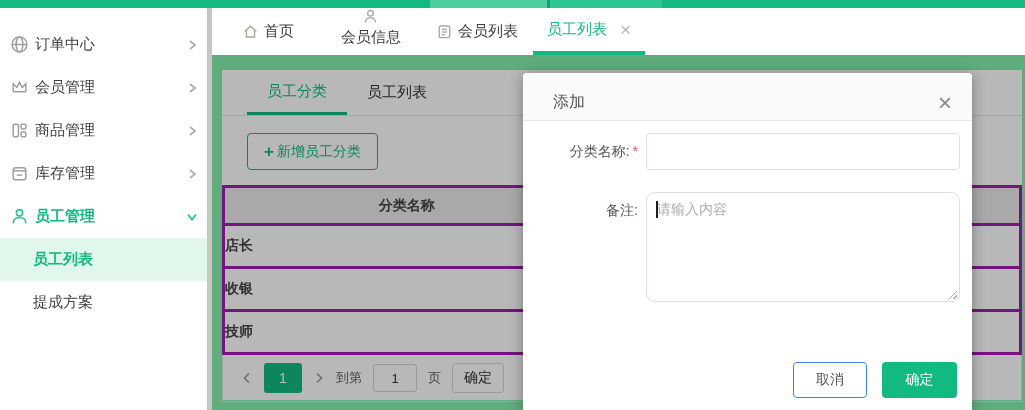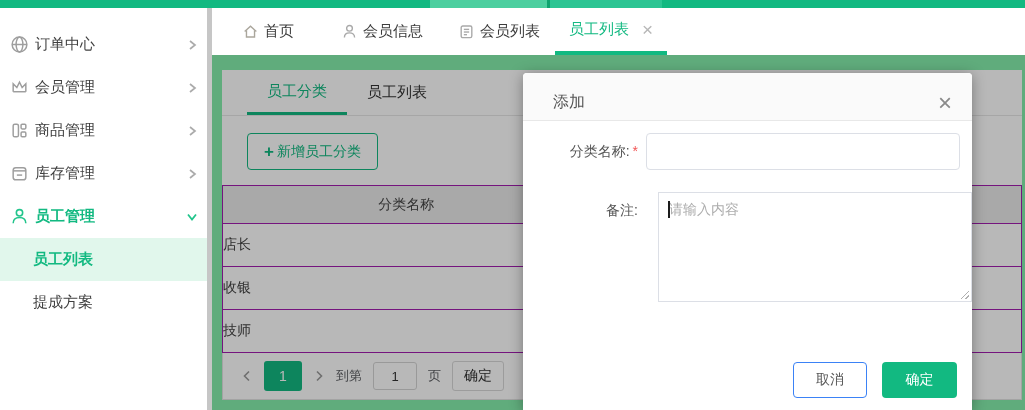--- a/index.html
+++ b/index.html
@@ -25,62 +25,62 @@
   .sb-item .sb-chev{position:absolute; right:14px; top:50%; transform:translateY(-50%); display:flex;}
   .sb-item.green{color:var(--green); font-weight:bold;}
   .sb-item.sub{padding-left:33px;}
   .sb-item.active{background:var(--active-item-bg); color:var(--green); font-weight:bold;}
   .sb-item.noicon{padding-left:10px;}
 
   
   .navbar{position:absolute; left:212px; top:8px; width:813px; height:47px; background:#fff; display:flex; align-items:stretch; padding-left:30px;}
   .nav-tab{display:flex; align-items:center; gap:3px; font-size:15px; color:#3c3c3c; cursor:pointer;}
   .nav-tab .nt-icon{display:flex; margin-right:2px;}
-  .nav-tab.t2{margin-left:47px;} .nav-tab.t3{margin-left:35px;}
+  .nav-tab.t2{margin-left:47px;flex-direction:column;} .nav-tab.t3{margin-left:35px;}
   .nav-tab.active{margin-left:15px; padding:0 14px; color:var(--green); border-bottom:4px solid var(--green);}
   .nav-close{color:#b7b7b7; font-size:19px; margin-left:10px; line-height:1; cursor:pointer;}
 
   
   .content{position:absolute; left:212px; top:55px; width:813px; height:355px; background:#86efac;}
   .card{position:absolute; left:10px; top:15px; width:800px; height:330px; background:#fff;}
   .card-tabs{height:46px; border-bottom:1px solid #e6e6e6; display:flex; align-items:stretch; padding-left:25px;}
   .card-tab{display:flex; align-items:center; padding:0 20px; font-size:15px; color:#333; cursor:pointer;}
   .card-tab.active{color:var(--green); border-bottom:3px solid var(--green);}
   .card-tab.second{margin-left:0;}
   .add-btn{margin:17px 0 0 25px; height:37px; padding:0 16px; background:#fff; border:1px solid var(--green); border-radius:4px; color:var(--green); font-size:14px; display:inline-flex; align-items:center; gap:3px; cursor:pointer;}
   .add-btn .plus{font-size:17px; font-weight:bold; line-height:1;}
 
   .emp-table{margin-top:15px; width:100%; border-collapse:collapse; table-layout:fixed;}
-  .emp-table th, .emp-table td{border:1px solid #a21caf; font-weight:normal;}
+  .emp-table th, .emp-table td{border:3px solid #a21caf; font-weight:bold;}
   .emp-table th{height:38px; background:#eaeaea; color:#444; font-size:14px;}
   .emp-table td{height:43px; color:#444; font-size:14px;}
   .col1{width:46%;}
 
   .pagination{height:47px; border:1px solid #e2e2e2; border-top:none; display:flex; align-items:center; padding-left:18px; gap:11px;}
   .pg-chev{display:flex; cursor:pointer;}
   .pg-current{width:38px; height:30px; background:var(--green); color:#fff; border-radius:3px; display:flex; align-items:center; justify-content:center; font-size:14px; cursor:pointer;}
   .pg-text{color:#606266; font-size:13px;}
   .pg-input{width:44px; height:28px; border:1px solid #d5d5d5; border-radius:3px; text-align:center; font-size:13px; color:#333; outline:none;}
   .pg-confirm{width:52px; height:30px; background:#fff; border:1px solid #d9d9d9; border-radius:3px; font-size:14px; color:#333; display:flex; align-items:center; justify-content:center; cursor:pointer;}
 
   
   .mask{position:absolute; left:0; top:0; width:813px; height:355px; background:rgba(0,0,0,0.28); z-index:10;}
   .modal{position:absolute; left:311px; top:18px; width:449px; height:337px; background:#fff; border-radius:4px 4px 0 0; box-shadow:0 2px 14px rgba(0,0,0,0.35); z-index:20;}
   .modal-header{height:48px; background:#fafafa; border-bottom:1px solid #e8e8e8; border-radius:4px 4px 0 0; display:flex; align-items:center; padding:12px 20px 0 30px;}
   .modal-title{font-size:16px; color:#555;}
   .modal-close{margin-left:auto; font-size:24px; color:#8a8a8a; line-height:1; cursor:pointer;}
   .modal-row{display:flex; align-items:center;}
   .modal-row.r1{margin-top:12px;}
-  .modal-row.r2{margin-top:22px; align-items:flex-start;gap:12px;}
+  .modal-row.r2{margin-top:22px; align-items:flex-start;}
   .m-label{width:123px; padding-right:8px; text-align:right; font-size:14px; color:#555; flex:0 0 auto;}
   .modal-row.r2 .m-label{padding-top:10px;}
   .m-star{color:var(--required-red); margin-left:3px;}
   .m-input{width:314px; height:37px; border:1px solid #dcdfe6; border-radius:4px; padding:0 10px; font-size:14px; color:#333; outline:none;}
   .m-textarea-wrap{position:relative; width:314px; height:110px;}
-  .m-textarea{width:314px; height:110px; border:1px solid #dcdfe6; border-radius:0; padding:8px 10px; font-size:14px; color:#333; resize:none; outline:none; font-family:"Liberation Sans","DejaVu Sans",sans-serif;}
+  .m-textarea{width:314px; height:110px; border:1px solid #dcdfe6; border-radius:9px; padding:8px 10px; font-size:14px; color:#333; resize:none; outline:none; font-family:"Liberation Sans","DejaVu Sans",sans-serif;}
   .m-textarea::placeholder{color:#adadad;}
   .caret{position:absolute; left:10px; top:9px; width:2px; height:17px; background:#1c1c1c;}
   .resize-handle{position:absolute; right:3px; bottom:3px; width:10px; height:10px; background:repeating-linear-gradient(-45deg, transparent, transparent 2px, #b0b0b0 2px, #b0b0b0 3px); clip-path:polygon(100% 0, 100% 100%, 0 100%); pointer-events:none;}
   .modal-footer{position:absolute; top:289px; right:15px; display:flex; gap:15px;}
   .btn-cancel{width:74px; height:36px; background:#fff; border:1px solid #3b82f6; border-radius:4px; font-size:14px; color:#555; display:flex; align-items:center; justify-content:center; cursor:pointer;}
   .btn-confirm{width:75px; height:36px; background:var(--green); border:none; border-radius:4px; font-size:14px; color:#fff; display:flex; align-items:center; justify-content:center; cursor:pointer;}
   svg{display:block;}
 </style>
 </head>
 <body>

